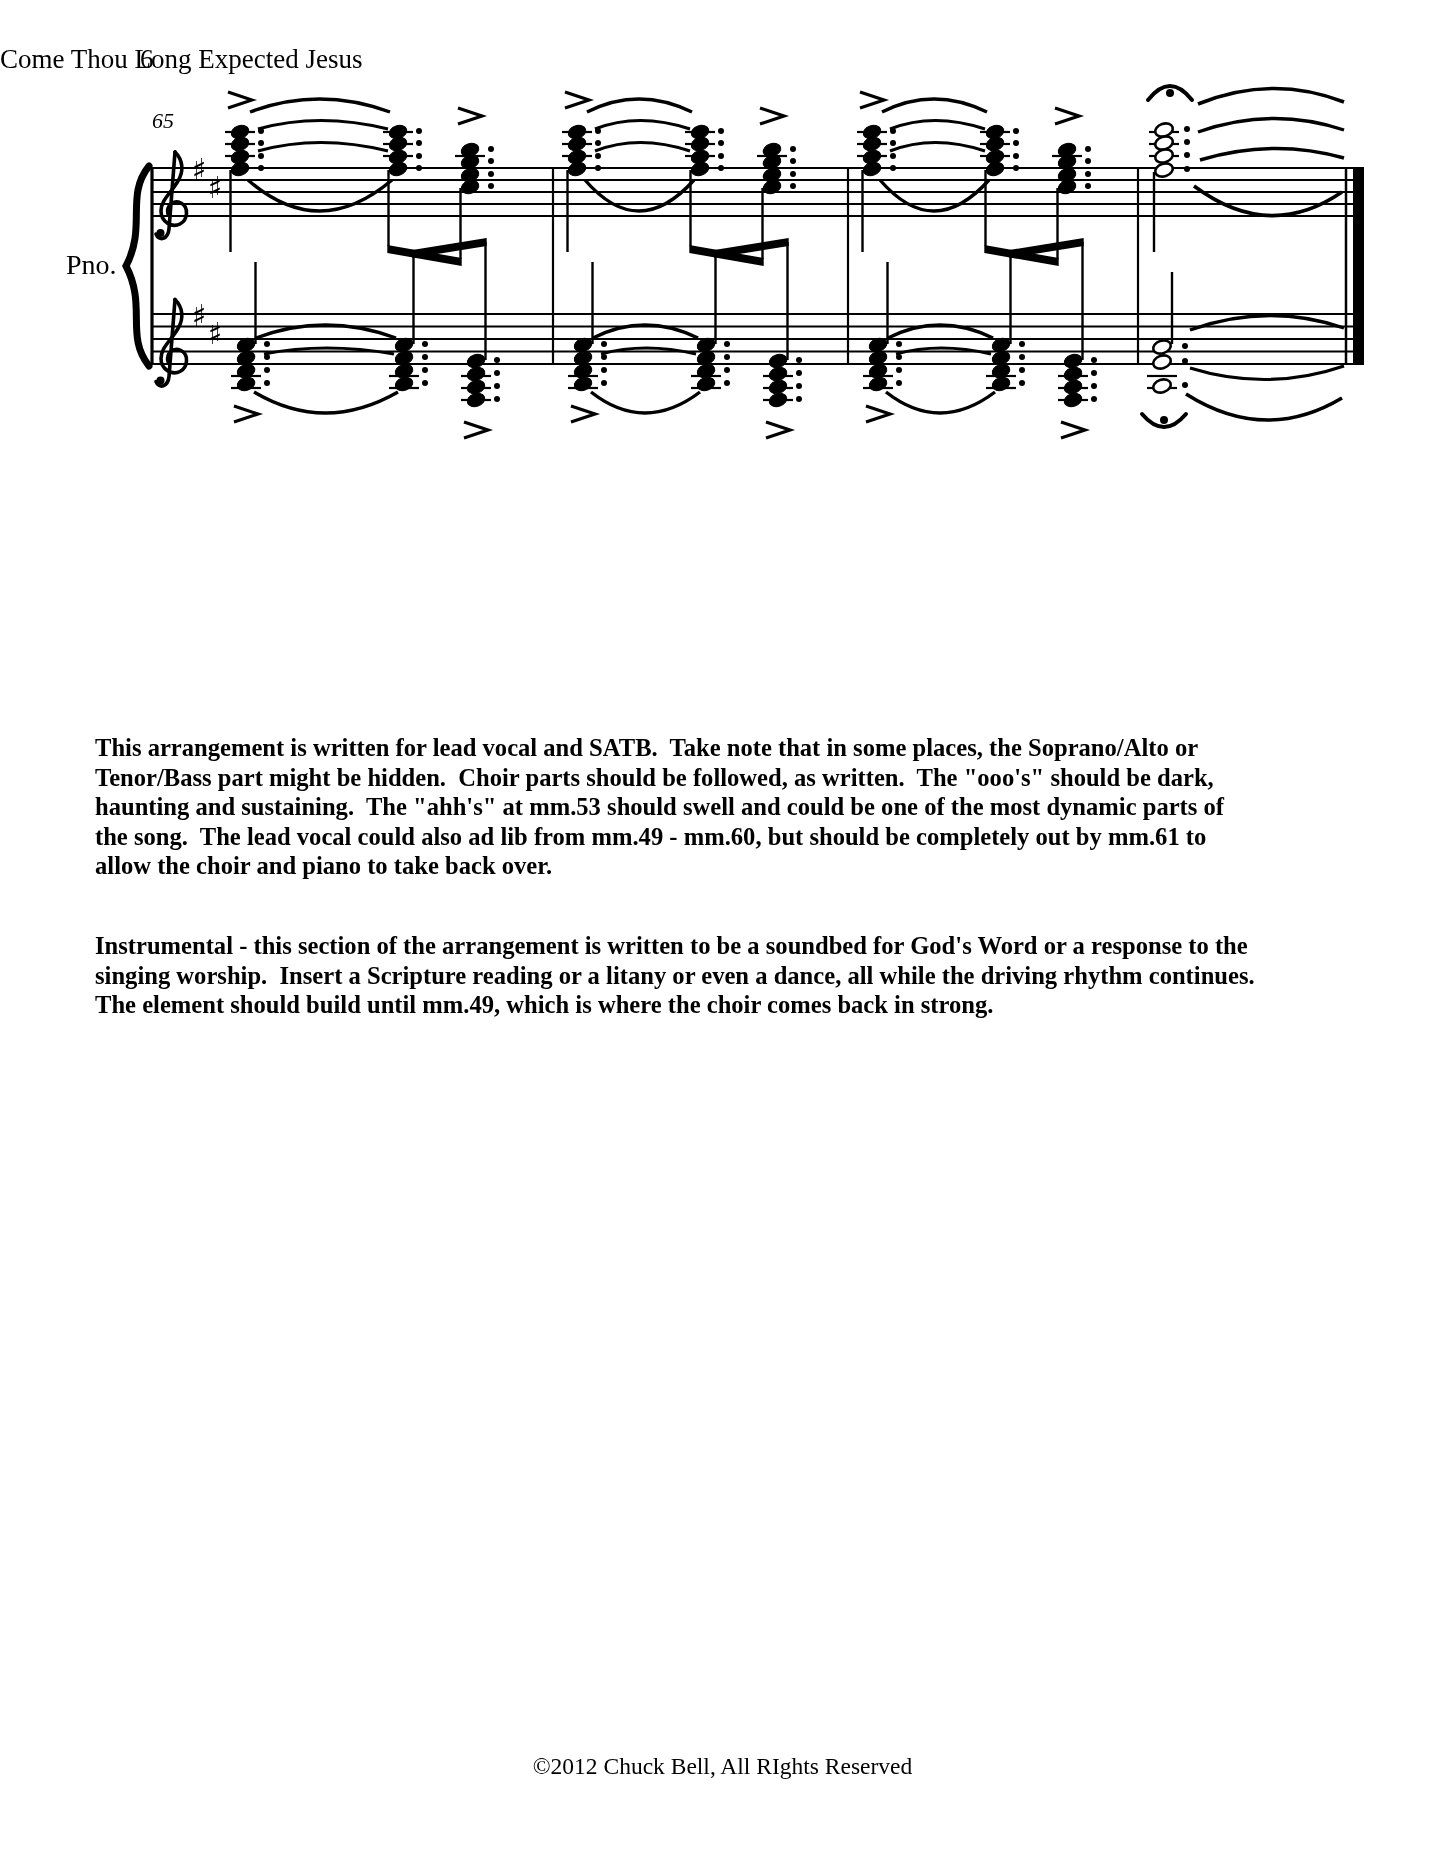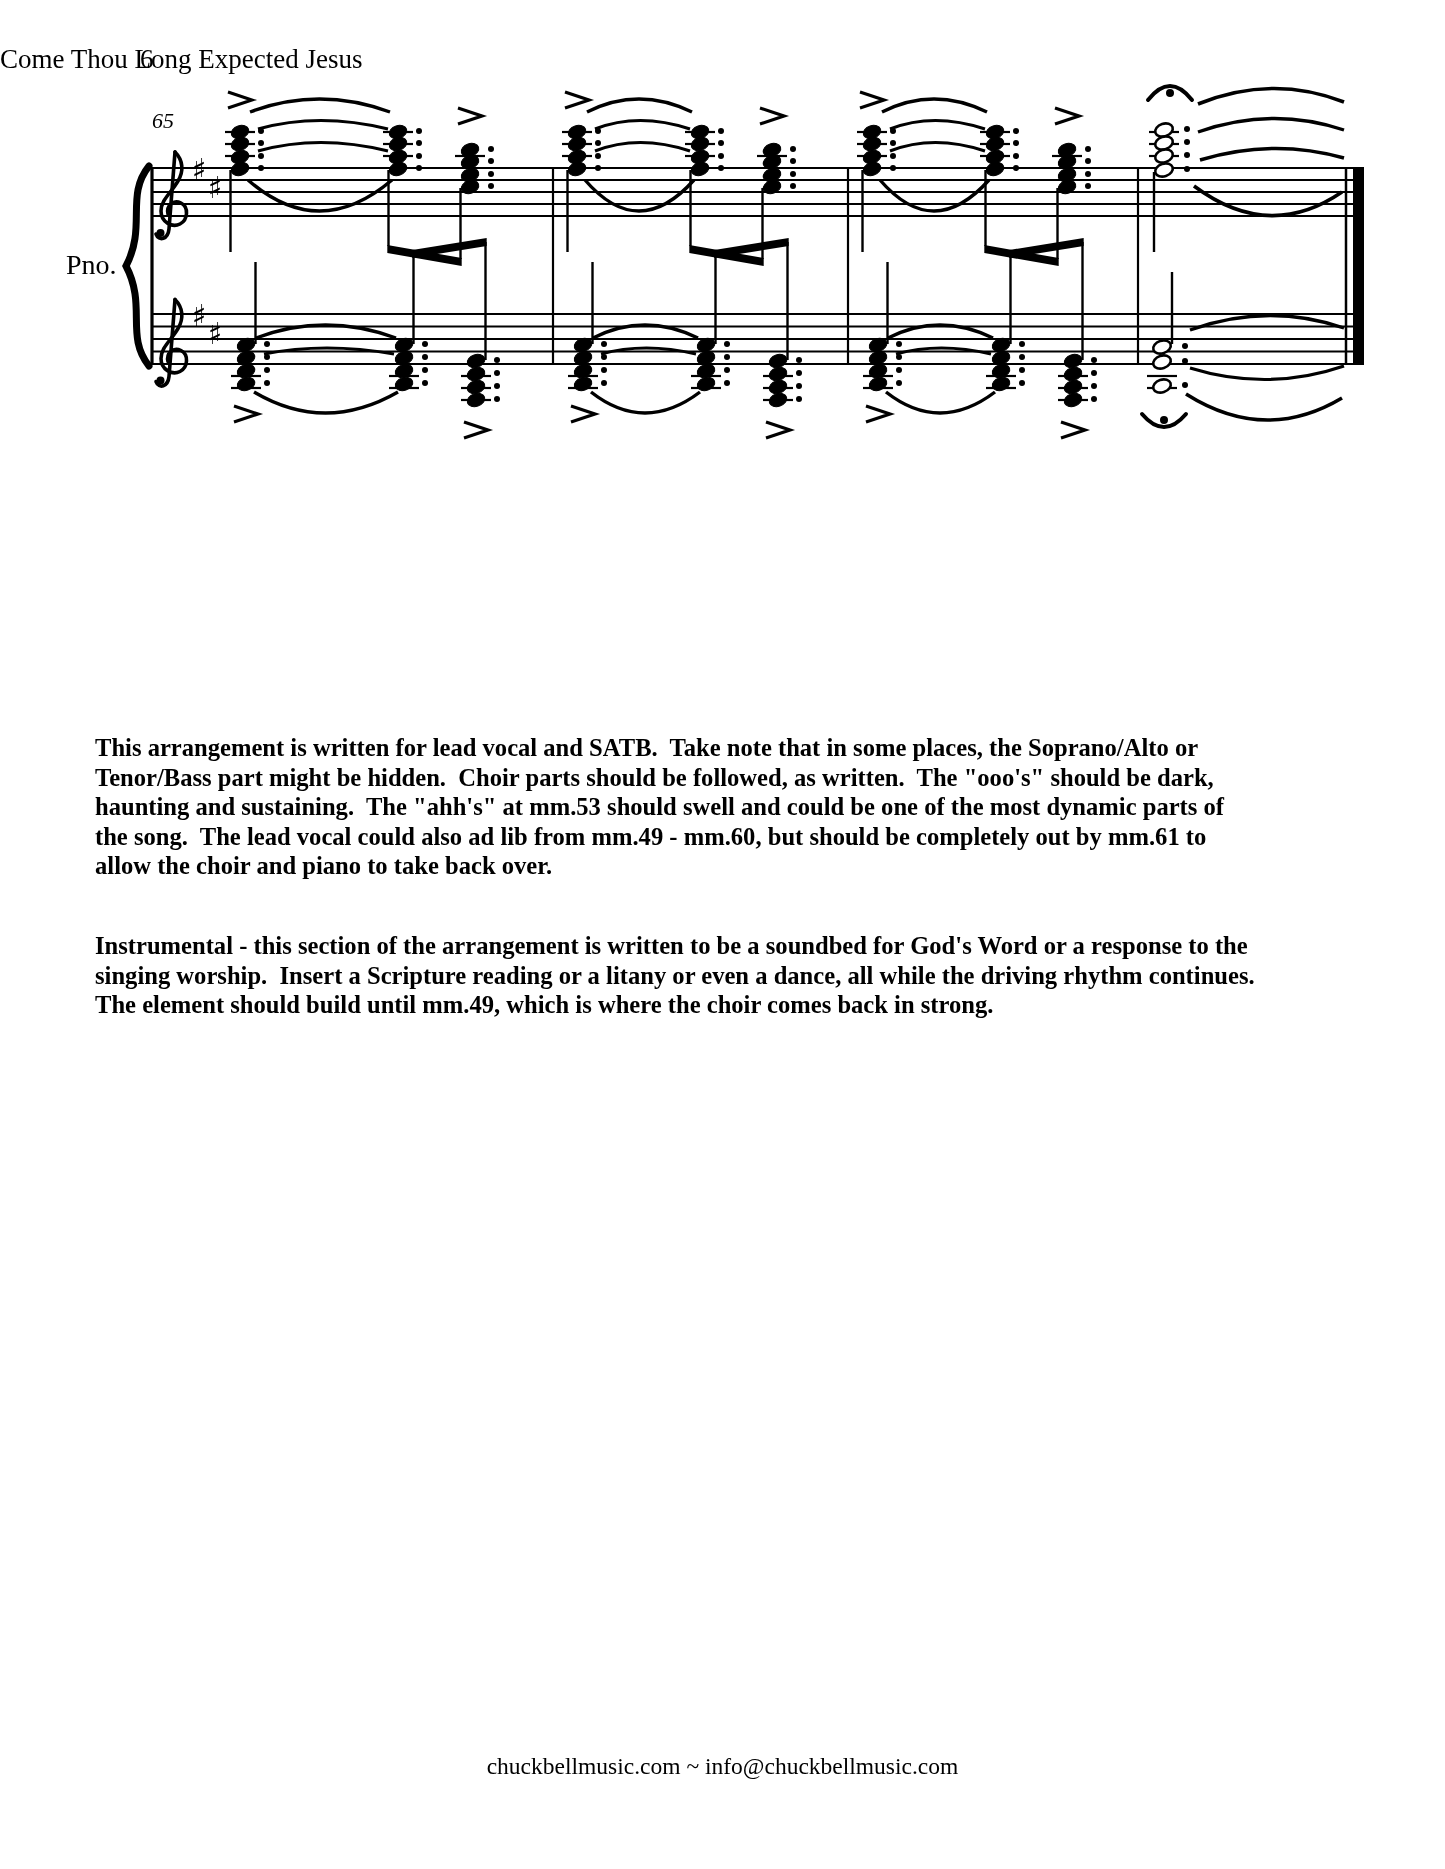--- a/index.html
+++ b/index.html
@@ -333,14 +333,14 @@
 Tenor/Bass part might be hidden.  Choir parts should be followed, as written.  The "ooo's" should be dark,
 haunting and sustaining.  The "ahh's" at mm.53 should swell and could be one of the most dynamic parts of
 the song.  The lead vocal could also ad lib from mm.49 - mm.60, but should be completely out by mm.61 to
 allow the choir and piano to take back over.</p>
     <p>Instrumental - this section of the arrangement is written to be a soundbed for God's Word or a response to the
 singing worship.  Insert a Scripture reading or a litany or even a dance, all while the driving rhythm continues.
 The element should build until mm.49, which is where the choir comes back in strong.</p>
   </div>
 
 <div class="footer">
-  <div>chuckbellmusic.com ~ info@chuckbellmusic.com</div>
+  <div>©2012 Chuck Bell, All RIghts Reserved</div>
 </div>
 
 </body></html>

